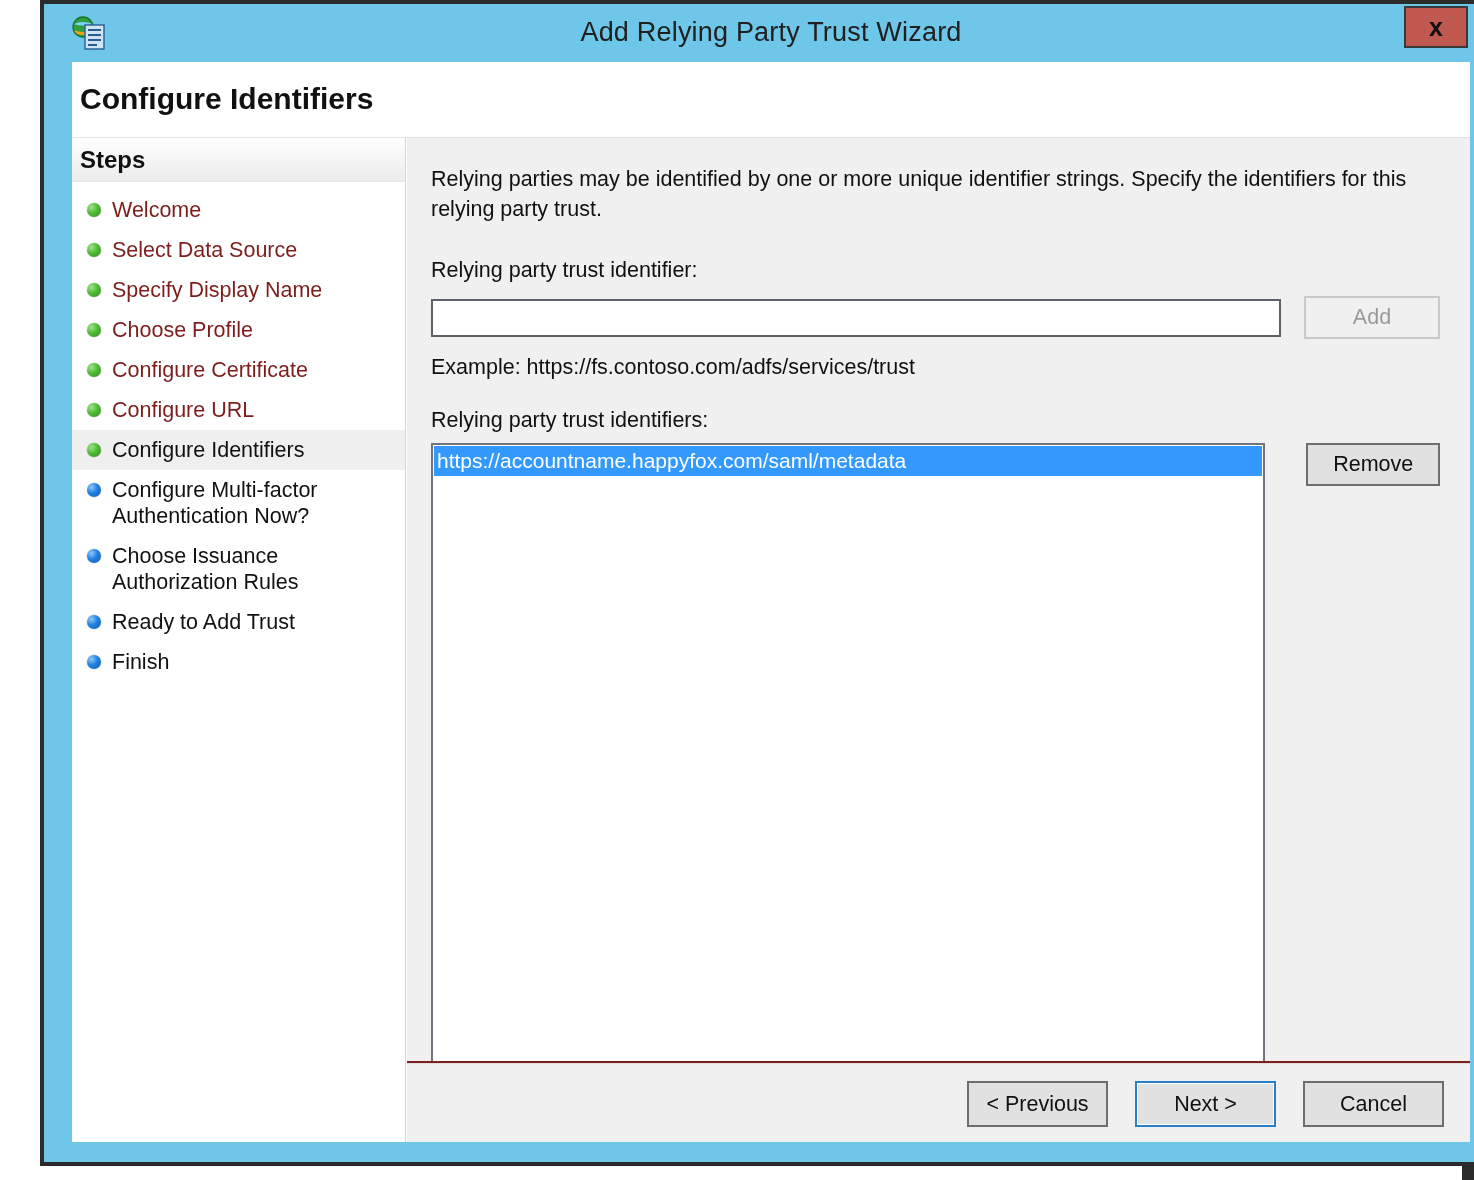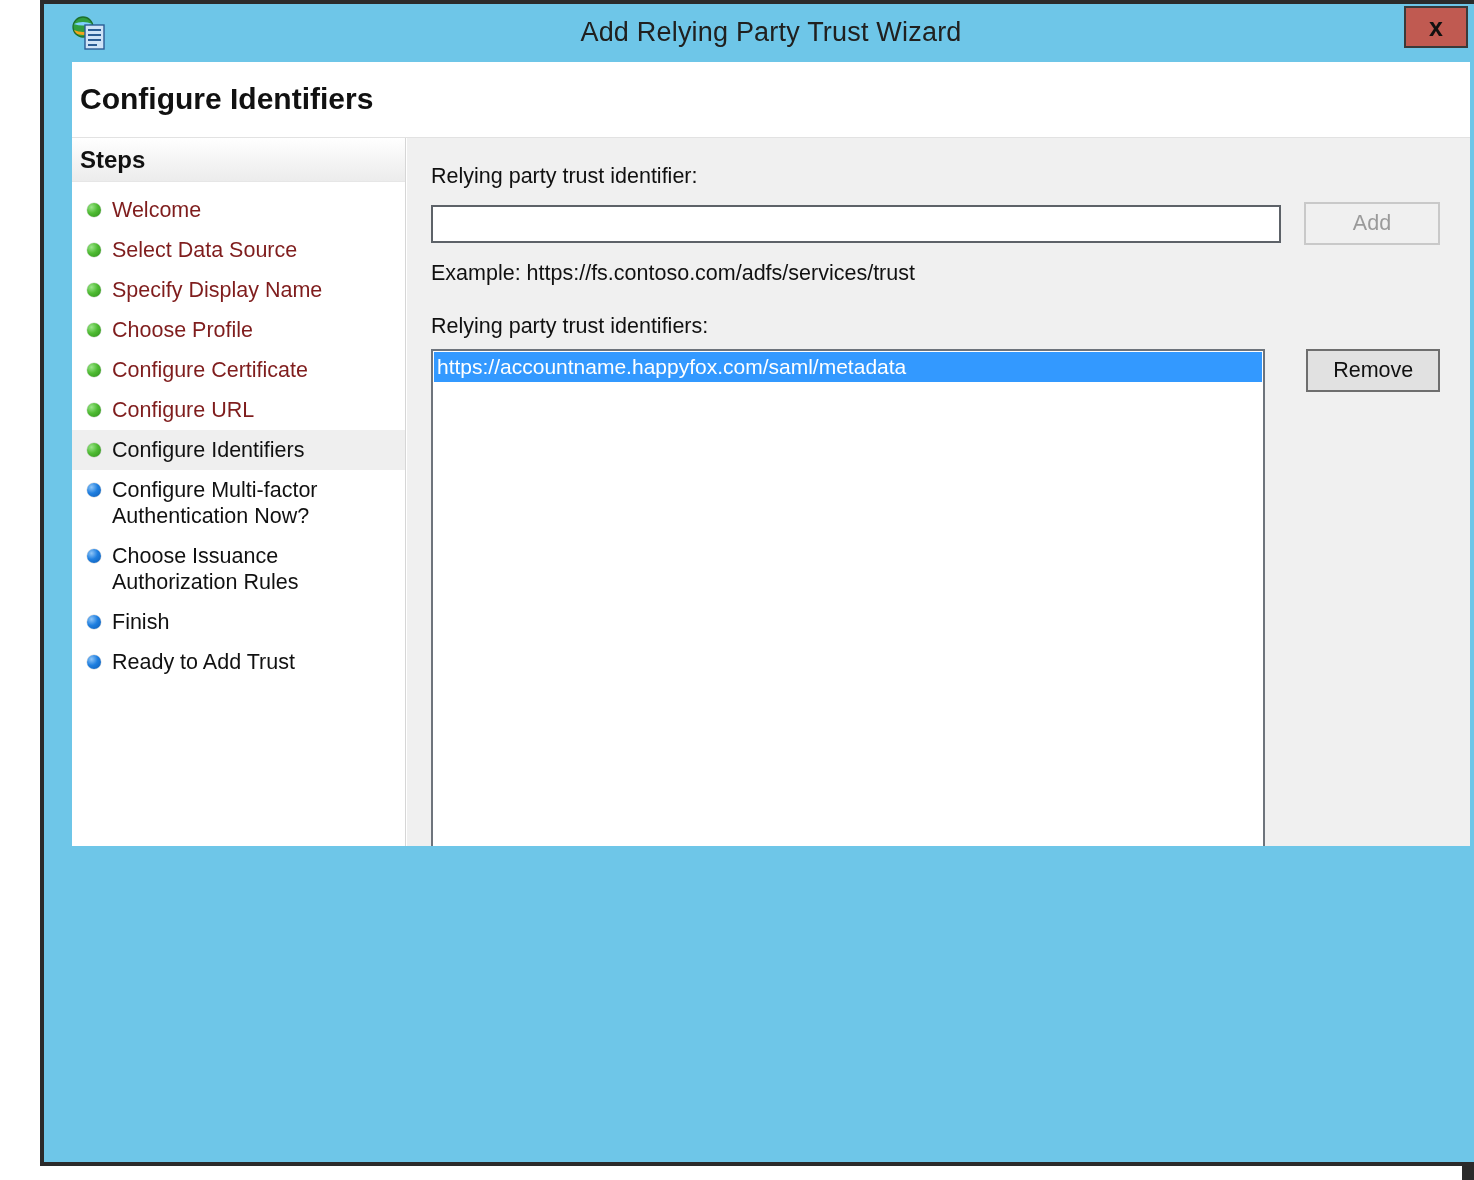--- a/index.html
+++ b/index.html
@@ -106,21 +106,21 @@
     font-family: "Liberation Sans", sans-serif;
     cursor: pointer;
   }
 
   
   .client {
     position: absolute;
     left: 28px;
     top: 58px;
     width: 1398px;
-    height: 784px;
+    height: 1080px;
     background: #ffffff;
     box-sizing: border-box;
     overflow: hidden;
   }
 
   .page-header {
     height: 75px;
     background: #ffffff;
     border-bottom: 1px solid #e2e2e2;
     position: relative;
@@ -430,34 +430,35 @@
               <span>Configure Multi-factor Authentication Now?</span>
             </div>
 
             <div class="step todo">
               <span class="dot"></span>
               <span>Choose Issuance Authorization Rules</span>
             </div>
 
             <div class="step todo">
               <span class="dot"></span>
+              <span>Ready to Add Trust</span>
+            </div>
+
+            <div class="step todo">
+              <span class="dot"></span>
               <span>Finish</span>
-            </div>
-
-            <div class="step todo">
-              <span class="dot"></span>
-              <span>Ready to Add Trust</span>
             </div>
 
           </div>
         </div>
 
         <div class="content">
           <div class="content-inner">
 
+            <p class="intro">Relying parties may be identified by one or more unique identifier strings. Specify the identifiers for this relying party trust.</p>
 
             <div class="field-label">Relying party trust identifier:</div>
 
             <div class="input-row">
               <input class="text-input" type="text" value="" style="">
               <div class="btn btn-add disabled">Add</div>
             </div>
 
             <div class="example">Example: https://fs.contoso.com/adfs/services/trust</div>
 
@@ -469,21 +470,21 @@
               </div>
               <div class="btn btn-remove">Remove</div>
             </div>
 
           </div>
 
           <div class="footer">
             <div class="footer-inner">
               <div class="btn btn-nav">&lt; Previous</div>
               <div class="btn btn-nav focused">Next &gt;</div>
-              <div class="btn btn-nav">Display</div>
+              <div class="btn btn-nav">Cancel</div>
             </div>
           </div>
         </div>
 
       </div>
     </div>
   </div>
 </div>
 
 </body></html>

